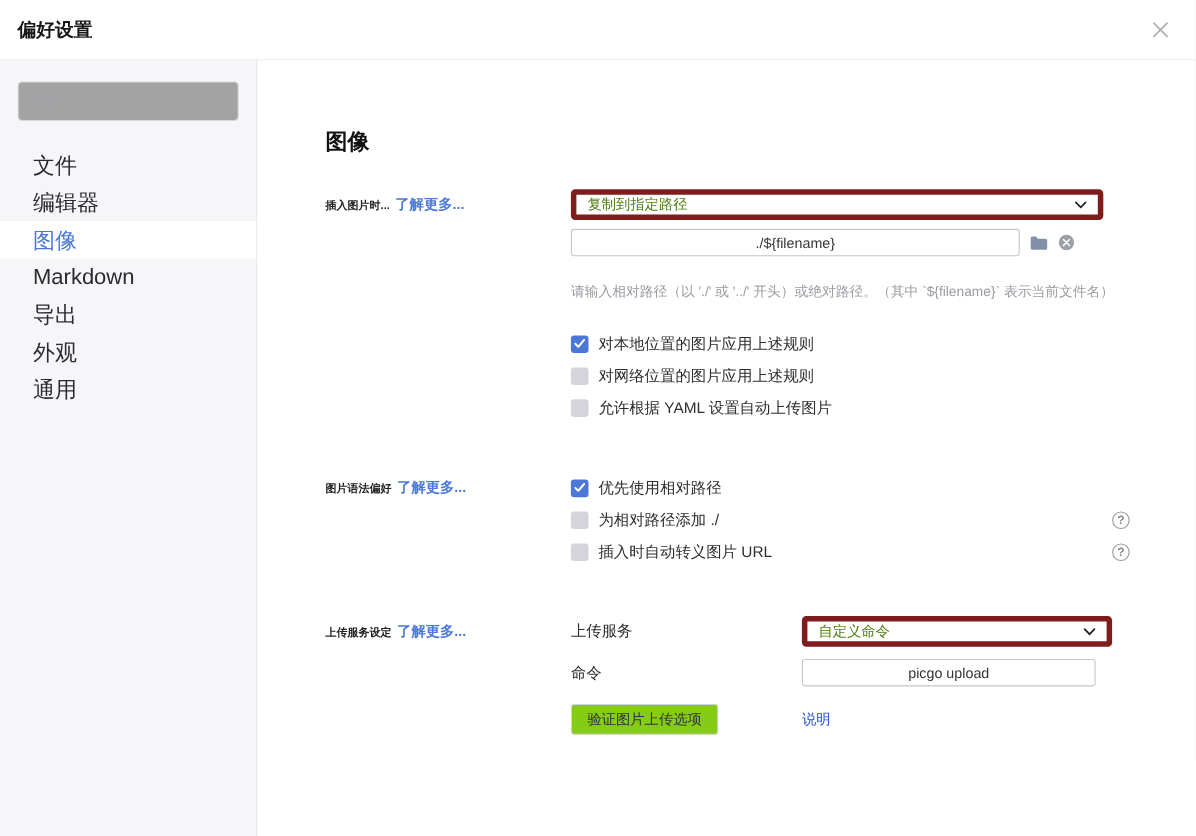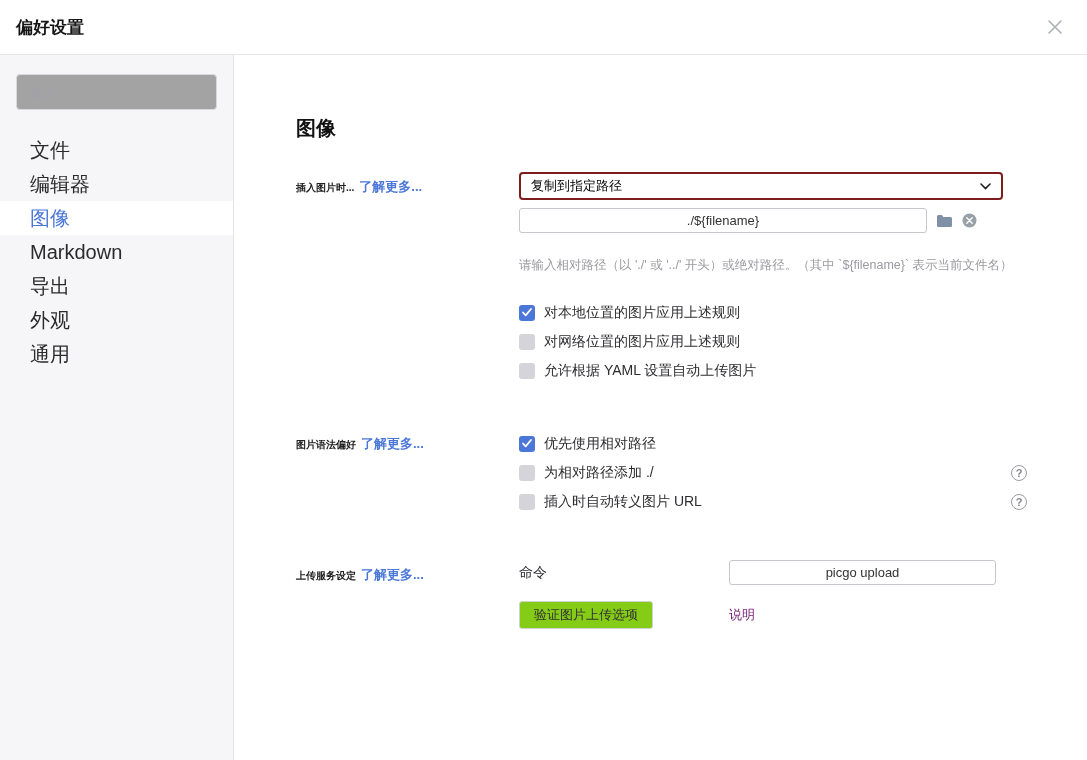--- a/index.html
+++ b/index.html
@@ -30,23 +30,23 @@
   .content { flex:1; padding:60px 0 0 62px; background:#fff; }
   .page-heading { font-size:20px; font-weight:bold; color:#121212; margin-bottom:30px; }
 
   .section { display:flex; margin-bottom:44px; }
   .label-col { width:223px; flex-shrink:0; padding-top:5px; }
   .section-label { font-size:10px; font-weight:bold; color:#222; }
   .learn-more { font-size:13px; color:#4a77d8; text-decoration:none; margin-left:5px; cursor:pointer;font-weight:bold; }
   .controls-col { width:508px; }
 
   
-  .select { height:28px; border:2px solid #7f1d1d; border-radius:4px; background:#fff;
+  .select { height:28px; border:5px solid #7f1d1d; border-radius:4px; background:#fff;
             display:flex; align-items:center; justify-content:space-between;
-            padding:0 10px; font-size:13px; color:#000000; cursor:pointer; }
+            padding:0 10px; font-size:13px; color:#4d7c0f; cursor:pointer; }
   .select-wide { width:484px; }
   .select-small { width:282px; }
 
   
   .text-input { height:25px; border:1px solid #c6c6cc; border-radius:3px; padding:0 8px;
                 font-size:13px; color:#333; outline:none; background:#fff;text-align:center; }
   .path-row { display:flex; align-items:center; margin-top:8px; }
   .path-input { width:408px; }
   .icon-btn { margin-left:9px; cursor:pointer; line-height:0; }
 
@@ -66,21 +66,21 @@
 
   
   .form-row { display:flex; align-items:center; margin-bottom:11px; }
   .form-label { width:210px; font-size:14px; color:#2d2d30; flex-shrink:0; }
   .command-input { width:267px; }
   .button-row { display:flex; align-items:center; margin-top:16px; }
   .btn-wrap { width:210px; flex-shrink:0; }
   .validate-btn { height:28px; padding:0 14px; background:#84cc16; border:1px solid #d2d2d6;
                   border-radius:3px; font-size:13px; color:#333; cursor:pointer;
                   font-family:"Liberation Sans","DejaVu Sans",sans-serif; }
-  .help-link { font-size:13px; color:#701a75; text-decoration:none; cursor:pointer; }
+  .help-link { font-size:13px; color:#1d4ed8; text-decoration:none; cursor:pointer; }
 </style>
 </head>
 <body>
 
 <div class="dialog">
 
   <div class="header">
     <div class="dlg-title">偏好设置</div>
     <div class="close-btn">
       <svg width="16" height="16" viewBox="0 0 16 16">
@@ -192,20 +192,31 @@
           </div>
         </div>
       </div>
 
       <div class="section">
         <div class="label-col">
           <span class="section-label">上传服务设定</span><a class="learn-more">了解更多...</a>
         </div>
         <div class="controls-col">
           <div class="form-row">
+            <span class="form-label">上传服务</span>
+            <div class="select select-small">
+              <span>自定义命令</span>
+              <span style="line-height:0;">
+                <svg width="11" height="7" viewBox="0 0 11 7">
+                    <path d="M1 1l4.5 4.5L10 1" stroke="#222" stroke-width="1.6" fill="none" stroke-linecap="round"></path>
+                  </svg>
+              </span>
+            </div>
+          </div>
+          <div class="form-row">
             <span class="form-label">命令</span>
             <input class="text-input command-input" type="text" value="picgo upload" style="">
           </div>
           <div class="button-row">
             <span class="btn-wrap">
               <button class="validate-btn">验证图片上传选项</button>
             </span>
             <a class="help-link">说明</a>
           </div>
         </div>

